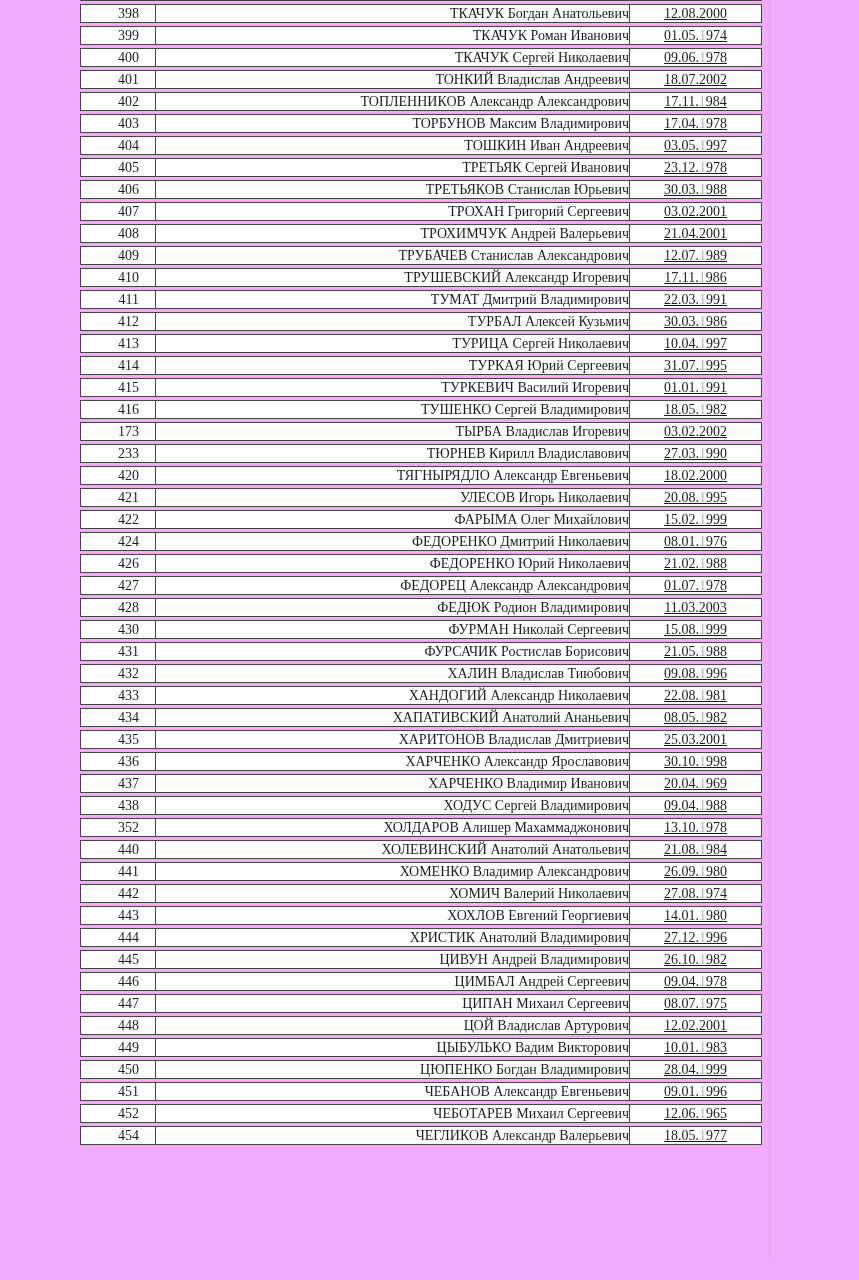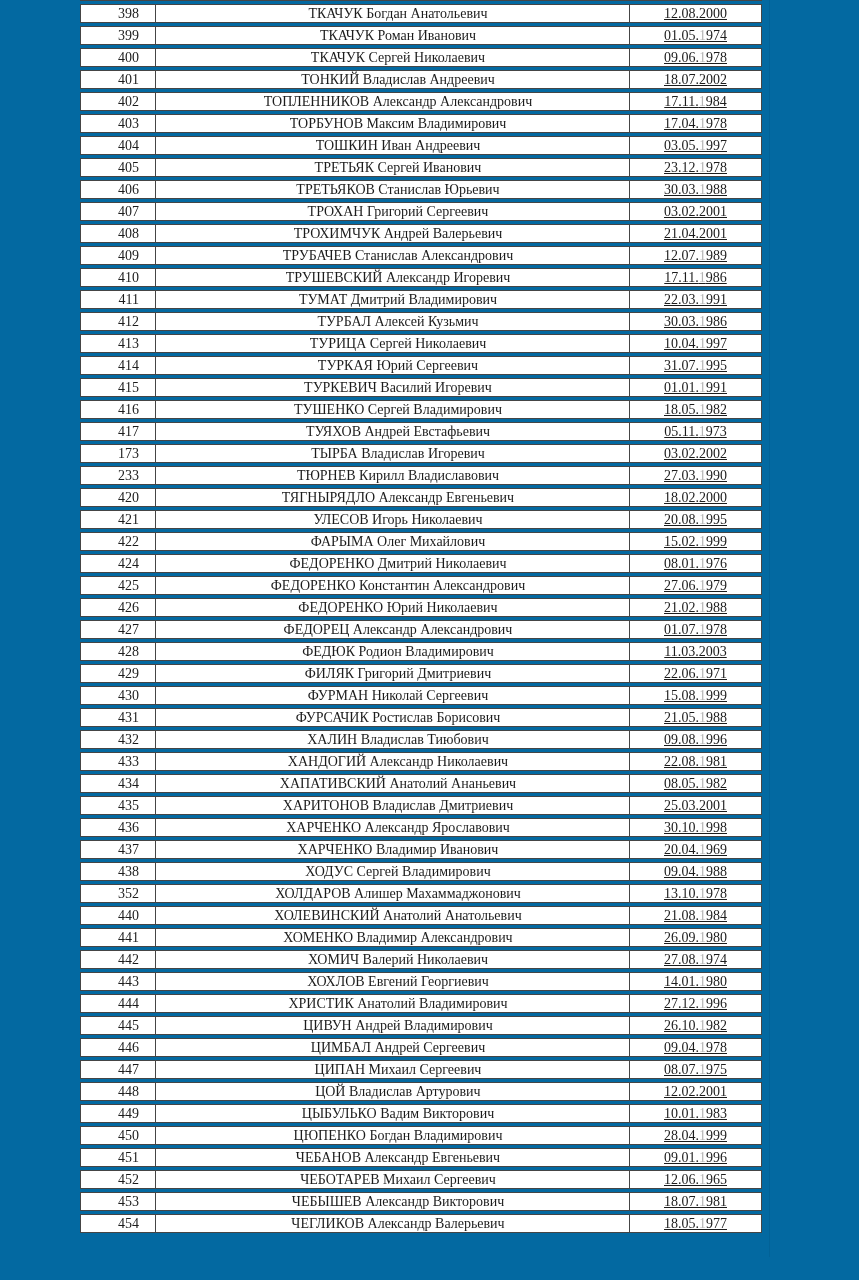--- a/index.html
+++ b/index.html
@@ -8,21 +8,21 @@
     width: 859px;
     height: 1280px;
     overflow: hidden;
     background: #fefefe;
     font-family: "Liberation Serif", "DejaVu Serif", serif;
   }
   .page {
     position: relative;
     width: 859px;
     height: 1280px;
-    background: #0369a1;
+    background: #f0abfc;
   }
   table.roster {
     position: absolute;
     left: 80px;
     top: -21px;               
     table-layout: fixed;
     width: 682px;
     border-collapse: separate;
     border-spacing: 0 3px;
   }
@@ -39,21 +39,21 @@
     border-bottom: 1px solid #454545;
     background: #fff;
   }
   td.c-num {
     border-left: 1px solid #454545;
     text-align: right;
     padding-right: 16px;
   }
   td.c-name {
     border-left: 1px solid #454545;
-    text-align: center;
+    text-align: right;
     padding-left: 11px;
   }
   td.c-date {
     border-left: 1px solid #454545;
     border-right: 1px solid #454545;
     text-align: center;
     text-decoration: underline;
   }
   tr.partial td { background: #fff; }
   .faded-one { color: #b5b5b5; }  
@@ -192,25 +192,20 @@
       <td class="c-name">ТУРКЕВИЧ Василий Игоревич</td>
       <td class="c-date">01.01.<span class="faded-one">1</span>991</td>
     </tr>
 
     <tr>
       <td class="c-num">416</td>
       <td class="c-name">ТУШЕНКО Сергей Владимирович</td>
       <td class="c-date">18.05.<span class="faded-one">1</span>982</td>
     </tr>
 
-    <tr>
-      <td class="c-num">417</td>
-      <td class="c-name">ТУЯХОВ Андрей Евстафьевич</td>
-      <td class="c-date">05.11.<span class="faded-one">1</span>973</td>
-    </tr>
 
     <tr>
       <td class="c-num">173</td>
       <td class="c-name">ТЫРБА Владислав Игоревич</td>
       <td class="c-date">03.02.2002</td>
     </tr>
 
     <tr>
       <td class="c-num">233</td>
       <td class="c-name">ТЮРНЕВ Кирилл Владиславович</td>
@@ -235,49 +230,39 @@
       <td class="c-date">15.02.<span class="faded-one">1</span>999</td>
     </tr>
 
 
     <tr>
       <td class="c-num">424</td>
       <td class="c-name">ФЕДОРЕНКО Дмитрий Николаевич</td>
       <td class="c-date">08.01.<span class="faded-one">1</span>976</td>
     </tr>
 
-    <tr>
-      <td class="c-num">425</td>
-      <td class="c-name">ФЕДОРЕНКО Константин Александрович</td>
-      <td class="c-date">27.06.<span class="faded-one">1</span>979</td>
-    </tr>
 
     <tr>
       <td class="c-num">426</td>
       <td class="c-name">ФЕДОРЕНКО Юрий Николаевич</td>
       <td class="c-date">21.02.<span class="faded-one">1</span>988</td>
     </tr>
 
     <tr>
       <td class="c-num">427</td>
       <td class="c-name">ФЕДОРЕЦ Александр Александрович</td>
       <td class="c-date">01.07.<span class="faded-one">1</span>978</td>
     </tr>
 
     <tr>
       <td class="c-num">428</td>
       <td class="c-name">ФЕДЮК Родион Владимирович</td>
       <td class="c-date">11.03.2003</td>
     </tr>
 
-    <tr>
-      <td class="c-num">429</td>
-      <td class="c-name">ФИЛЯК Григорий Дмитриевич</td>
-      <td class="c-date">22.06.<span class="faded-one">1</span>971</td>
-    </tr>
 
     <tr>
       <td class="c-num">430</td>
       <td class="c-name">ФУРМАН Николай Сергеевич</td>
       <td class="c-date">15.08.<span class="faded-one">1</span>999</td>
     </tr>
 
     <tr>
       <td class="c-num">431</td>
       <td class="c-name">ФУРСАЧИК Ростислав Борисович</td>
@@ -403,25 +388,20 @@
       <td class="c-name">ЧЕБАНОВ Александр Евгеньевич</td>
       <td class="c-date">09.01.<span class="faded-one">1</span>996</td>
     </tr>
 
     <tr>
       <td class="c-num">452</td>
       <td class="c-name">ЧЕБОТАРЕВ Михаил Сергеевич</td>
       <td class="c-date">12.06.<span class="faded-one">1</span>965</td>
     </tr>
 
-    <tr>
-      <td class="c-num">453</td>
-      <td class="c-name">ЧЕБЫШЕВ Александр Викторович</td>
-      <td class="c-date">18.07.<span class="faded-one">1</span>981</td>
-    </tr>
 
     <tr>
       <td class="c-num">454</td>
       <td class="c-name">ЧЕГЛИКОВ Александр Валерьевич</td>
       <td class="c-date">18.05.<span class="faded-one">1</span>977</td>
     </tr>
   </tbody>
   </table>
 
   <div class="scan-shadow"></div>

